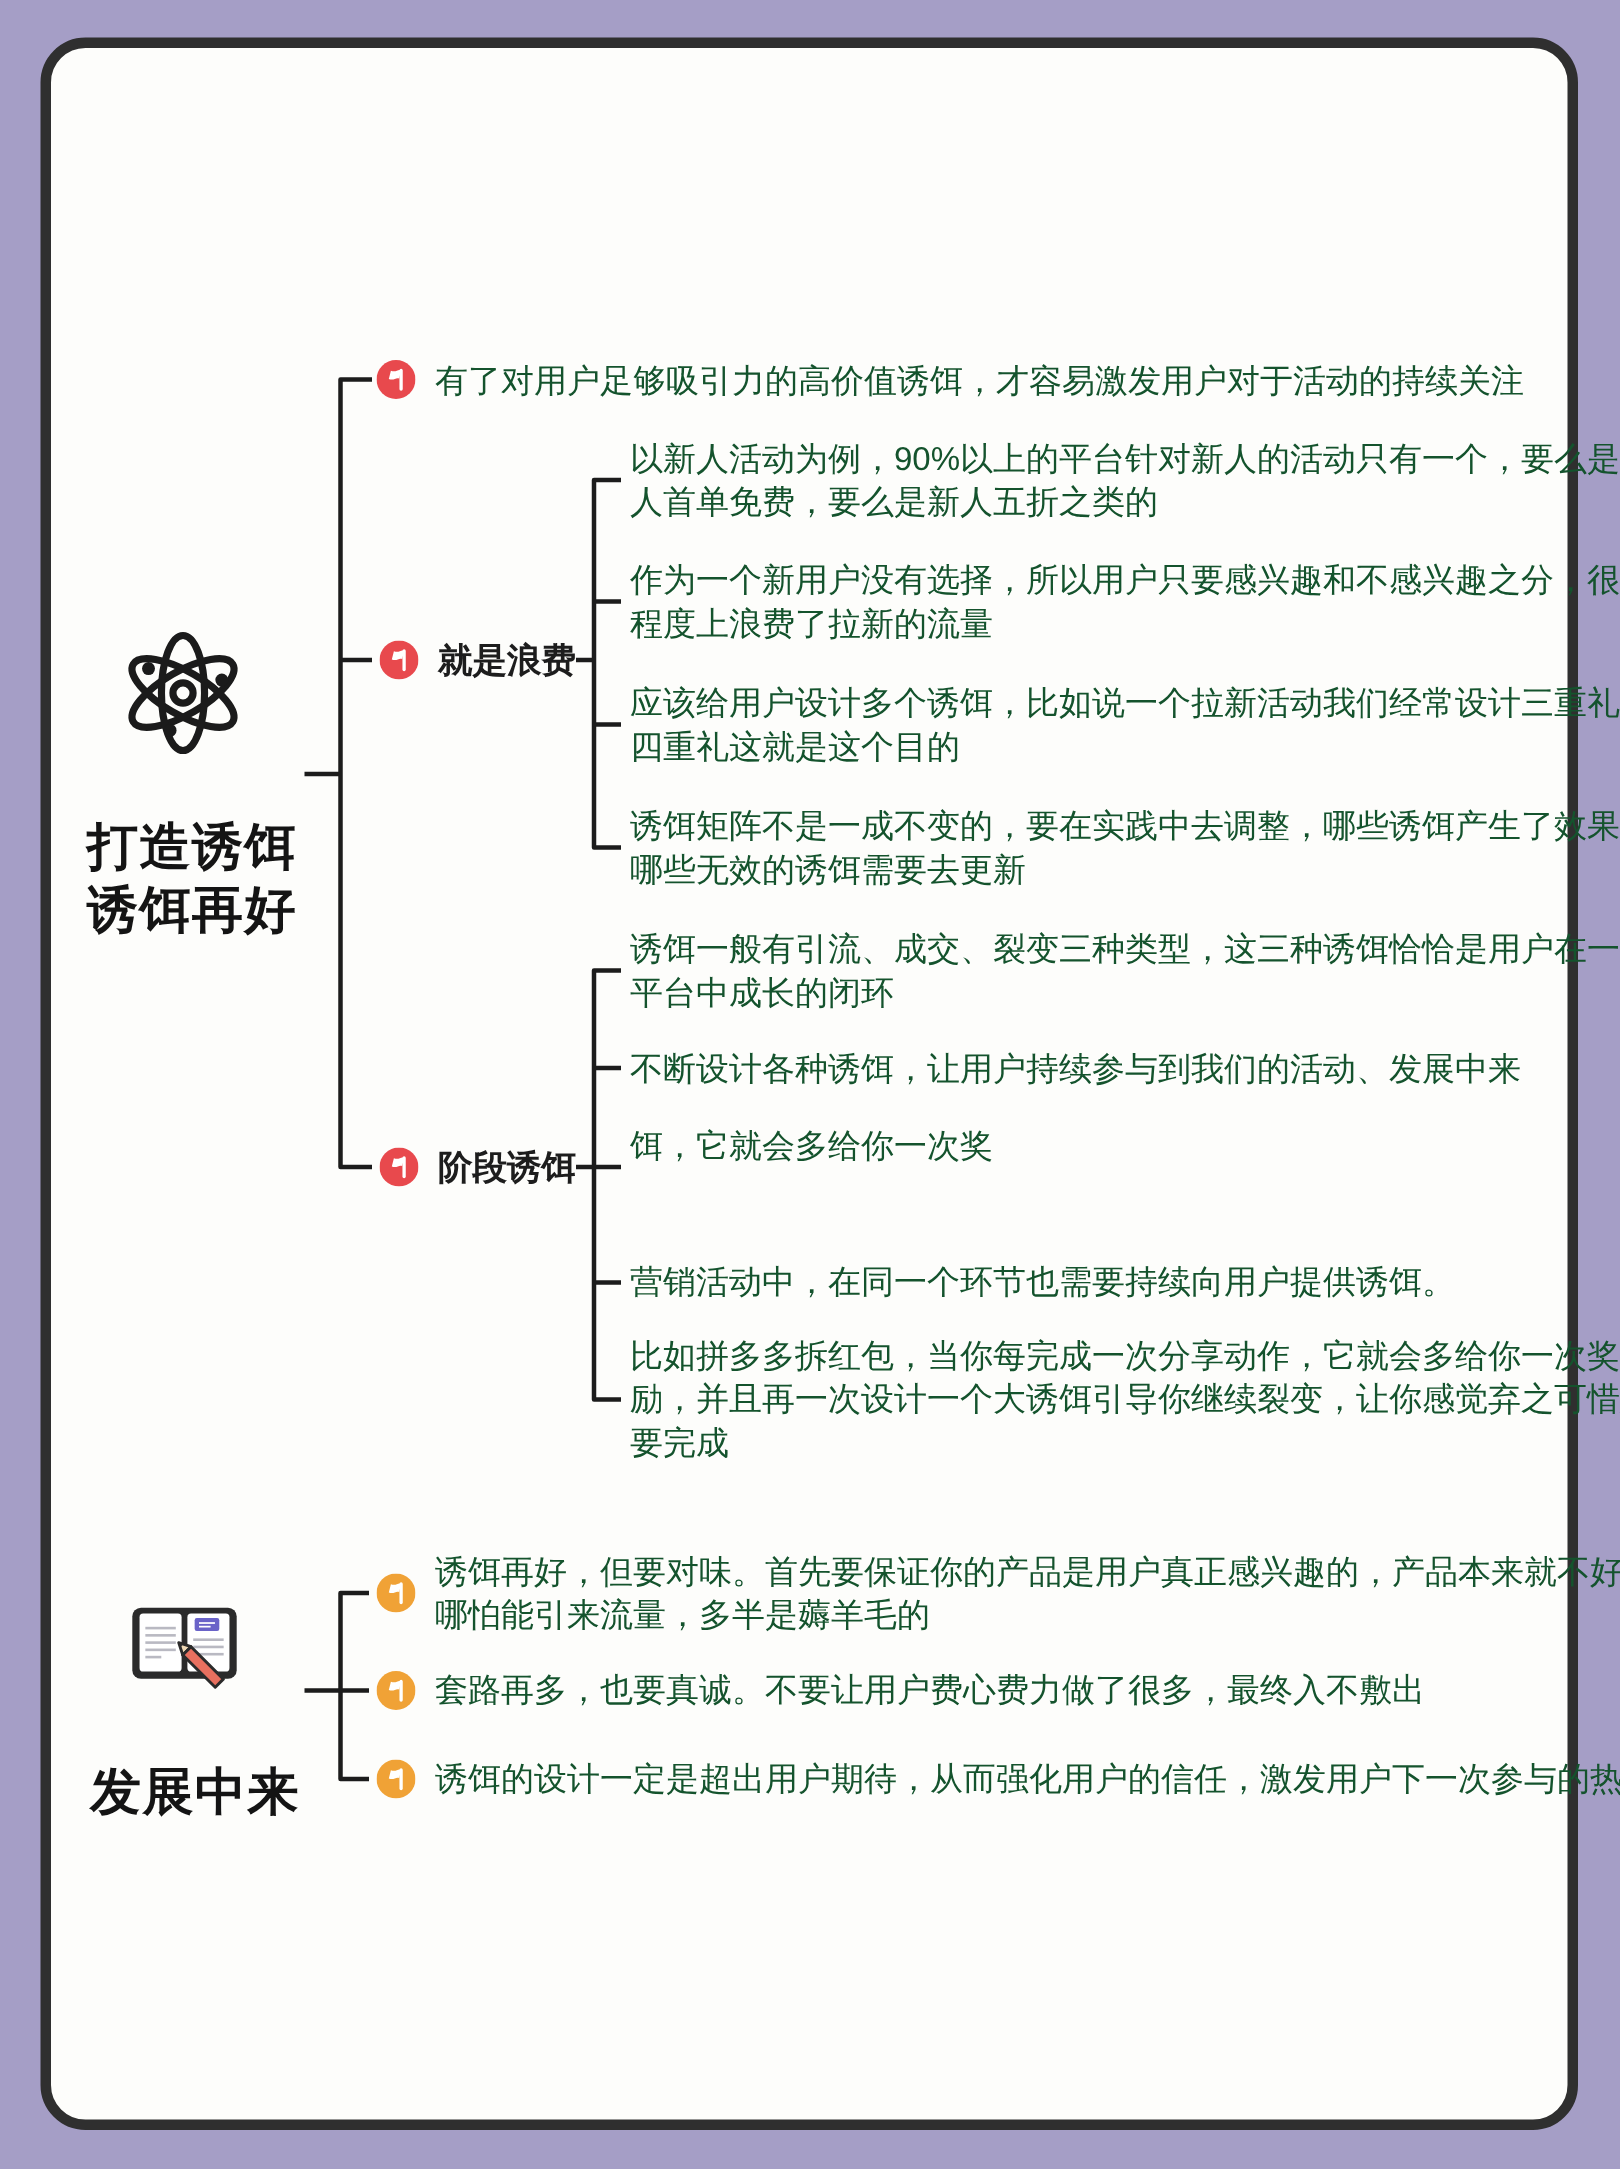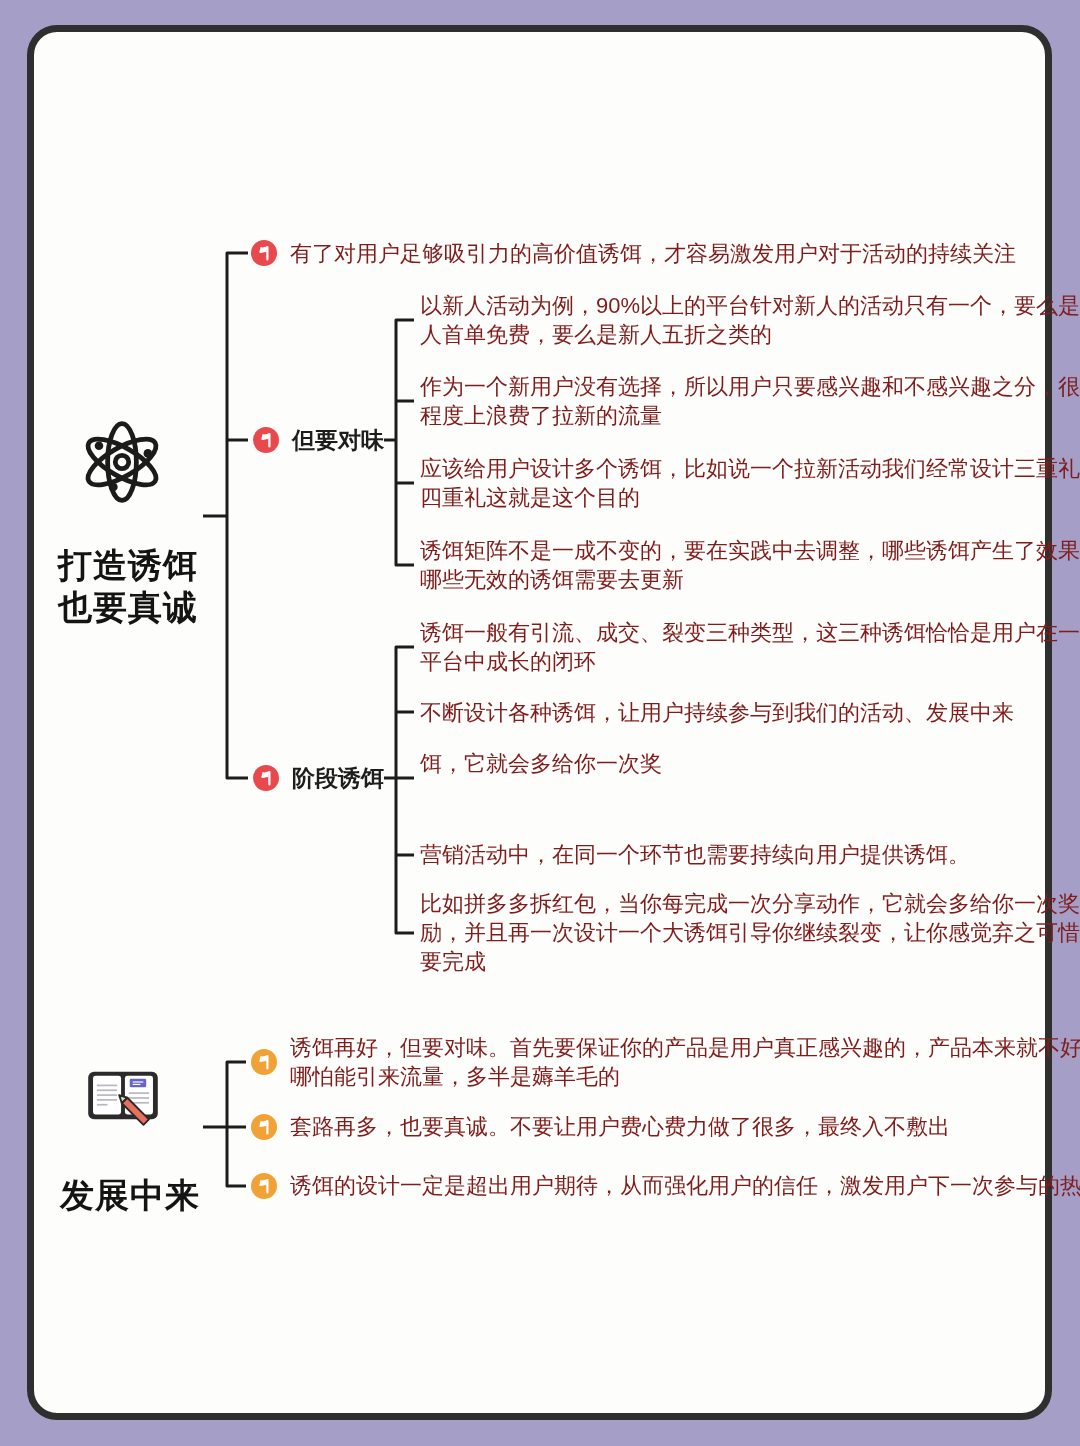--- a/index.html
+++ b/index.html
@@ -18,21 +18,21 @@
   .connectors path{fill:none;stroke:#1c1c1c;stroke-width:3;stroke-linejoin:round;}
   .root-icon{position:absolute;}
   .root-title{
     position:absolute;font-size:34px;font-weight:800;line-height:42px;color:#141414;
     white-space:nowrap;letter-spacing:1px;margin-top:16px;
   }
   .branch-label{
     position:absolute;font-size:23px;font-weight:600;line-height:30px;color:#1d1d1d;white-space:nowrap;
   }
   .leaf{
-    position:absolute;font-size:22px;line-height:29px;color:#7f1d1d;white-space:nowrap;
+    position:absolute;font-size:22px;line-height:29px;color:#14532d;white-space:nowrap;
   }
   .leaf div{white-space:nowrap;}
   .flag-badge{position:absolute;width:26px;height:26px;}
   .flag-red{color:#e8494d;}
   .flag-orange{color:#f0a236;}
 </style>
 </head>
 <body>
 
 <div class="stage">
@@ -53,42 +53,42 @@
         <ellipse cx="48" cy="48" rx="40" ry="15" transform="rotate(90 48 48)"></ellipse>
         <circle cx="48" cy="48" r="7"></circle>
       </g>
       <circle cx="24" cy="31" r="4.5" fill="#1b1b1b"></circle>
       <circle cx="75" cy="39" r="4.5" fill="#1b1b1b"></circle>
       <circle cx="39" cy="74" r="4.5" fill="#1b1b1b"></circle>
     </svg>
   </div>
   <div class="root-title" style="left:58px;top:528px;">
     <div>打造诱饵</div>
-    <div>也要真诚</div>
+    <div>诱饵再好</div>
   </div>
 
   <div class="flag-badge flag-red" style="left:251px;top:240px;">
     <svg viewBox="0 0 26 26" width="26" height="26">
       <circle cx="13" cy="13" r="13" fill="currentColor"></circle>
       <path d="M16.4 7 V19.4" stroke="#fff" stroke-width="2.2" stroke-linecap="round" fill="none"></path>
       <path d="M16.4 7 C14.5 5.6 13 8.6 9.6 7.1 L8.2 12.6 C11.5 14.1 13.1 11.2 15.1 12.4 Z" fill="#fff"></path>
     </svg>
   </div>
   <div class="leaf" style="left:290px;top:239px;">
     <div>有了对用户足够吸引力的高价值诱饵，才容易激发用户对于活动的持续关注</div>
   </div>
 
   <div class="flag-badge flag-red" style="left:253px;top:427px;">
     <svg viewBox="0 0 26 26" width="26" height="26">
       <circle cx="13" cy="13" r="13" fill="currentColor"></circle>
       <path d="M16.4 7 V19.4" stroke="#fff" stroke-width="2.2" stroke-linecap="round" fill="none"></path>
       <path d="M16.4 7 C14.5 5.6 13 8.6 9.6 7.1 L8.2 12.6 C11.5 14.1 13.1 11.2 15.1 12.4 Z" fill="#fff"></path>
     </svg>
   </div>
-  <div class="branch-label" style="left:292px;top:425px;">但要对味</div>
+  <div class="branch-label" style="left:292px;top:425px;">就是浪费</div>
 
   <div class="leaf" style="left:420px;top:291px;">
     <div>以新人活动为例，90%以上的平台针对新人的活动只有一个，要么是新</div>
     <div>人首单免费，要么是新人五折之类的</div>
   </div>
   <div class="leaf" style="left:420px;top:372px;">
     <div>作为一个新用户没有选择，所以用户只要感兴趣和不感兴趣之分，很大</div>
     <div>程度上浪费了拉新的流量</div>
   </div>
   <div class="leaf" style="left:420px;top:454px;">

